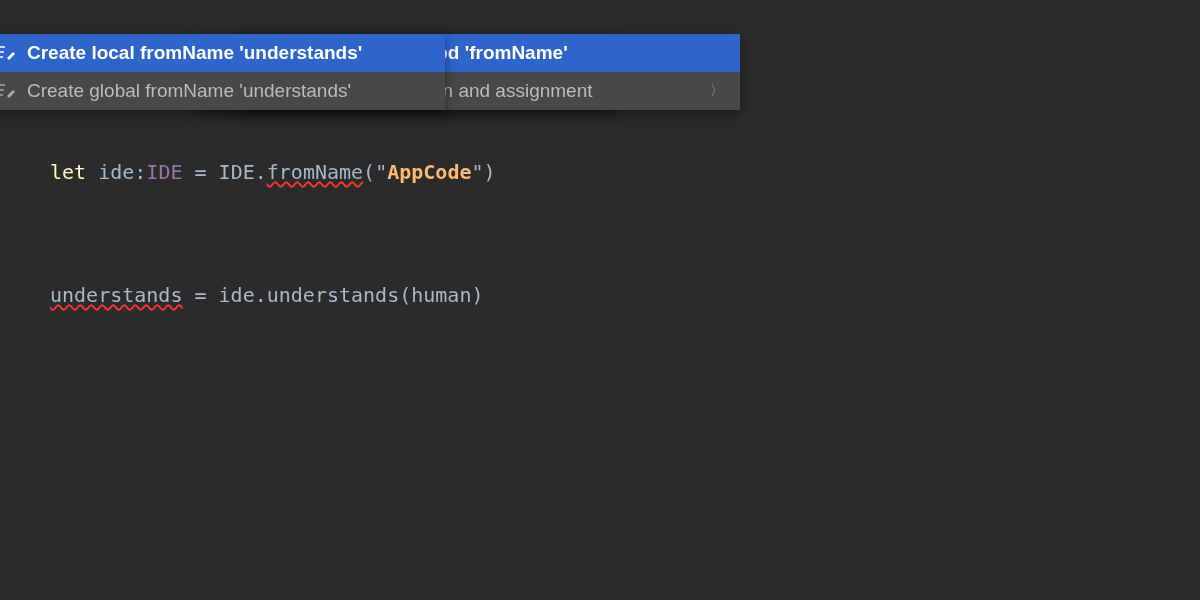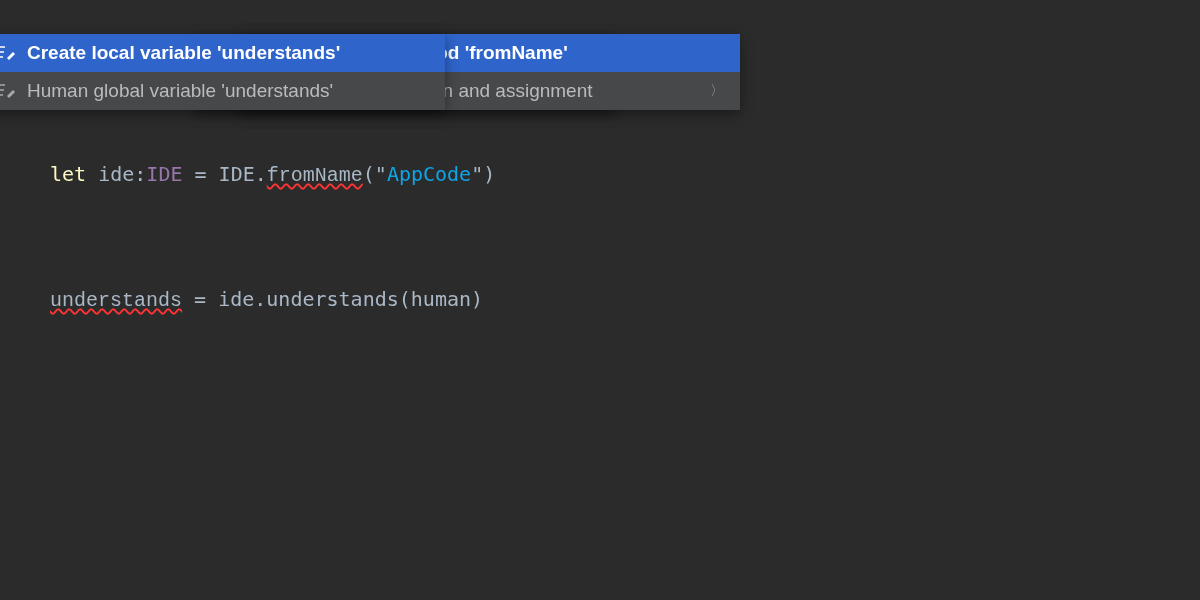--- a/index.html
+++ b/index.html
@@ -29,34 +29,34 @@
     .identifier {
       color: #a9b7c6;
     }
     .type {
       color: #a9b7c6;
     }
     .type-annotation {
       color: #9876aa;
     }
     .string {
-      color: #0ea5e9;
+      color: #fdba74;
+      font-weight: bold;
     }
     .string-delims {
       color: #a9b7c6;
     }
     .punct {
       color: #a9b7c6;
     }
     .squiggle-red {
       text-decoration-line: underline;
       text-decoration-style: wavy;
       text-decoration-color: #ff3333;
       text-underline-offset: 2px;
-      font-family: Liberation Mono, monospace;
     }
     .squiggle-subtle {
       text-decoration-line: underline;
       text-decoration-style: wavy;
       text-decoration-color: #666666;
       text-underline-offset: 2px;
     }
     .popup {
       position: absolute;
       background-color: #46484a;
@@ -173,27 +173,27 @@
   <div class="popup" style="left:-15px; top:34px; width:460px;">
     <div class="menu-item selected">
       <span class="icon">
         <svg class="edit-icon" viewBox="0 0 18 18">
             <line class="line" x1="0" y1="3" x2="8" y2="3"></line>
             <line class="line" x1="0" y1="8" x2="7" y2="8"></line>
             <line class="line" x1="0" y1="13" x2="6" y2="13"></line>
             <path class="pencil" d="M10 14 L12 16 L18 10 L16 8 Z"></path>
           </svg>
       </span>
-      <span>Create local variable 'understands'</span>
+      <span>Create local fromName 'understands'</span>
     </div>
     <div class="menu-item">
       <span class="icon">
         <svg class="edit-icon" viewBox="0 0 18 18">
             <line class="line" x1="0" y1="3" x2="8" y2="3"></line>
             <line class="line" x1="0" y1="8" x2="7" y2="8"></line>
             <line class="line" x1="0" y1="13" x2="6" y2="13"></line>
             <path class="pencil" d="M10 14 L12 16 L18 10 L16 8 Z"></path>
           </svg>
       </span>
-      <span>Human global variable 'understands'</span>
+      <span>Create global fromName 'understands'</span>
     </div>
   </div>
 </div>
 
 </body></html>

